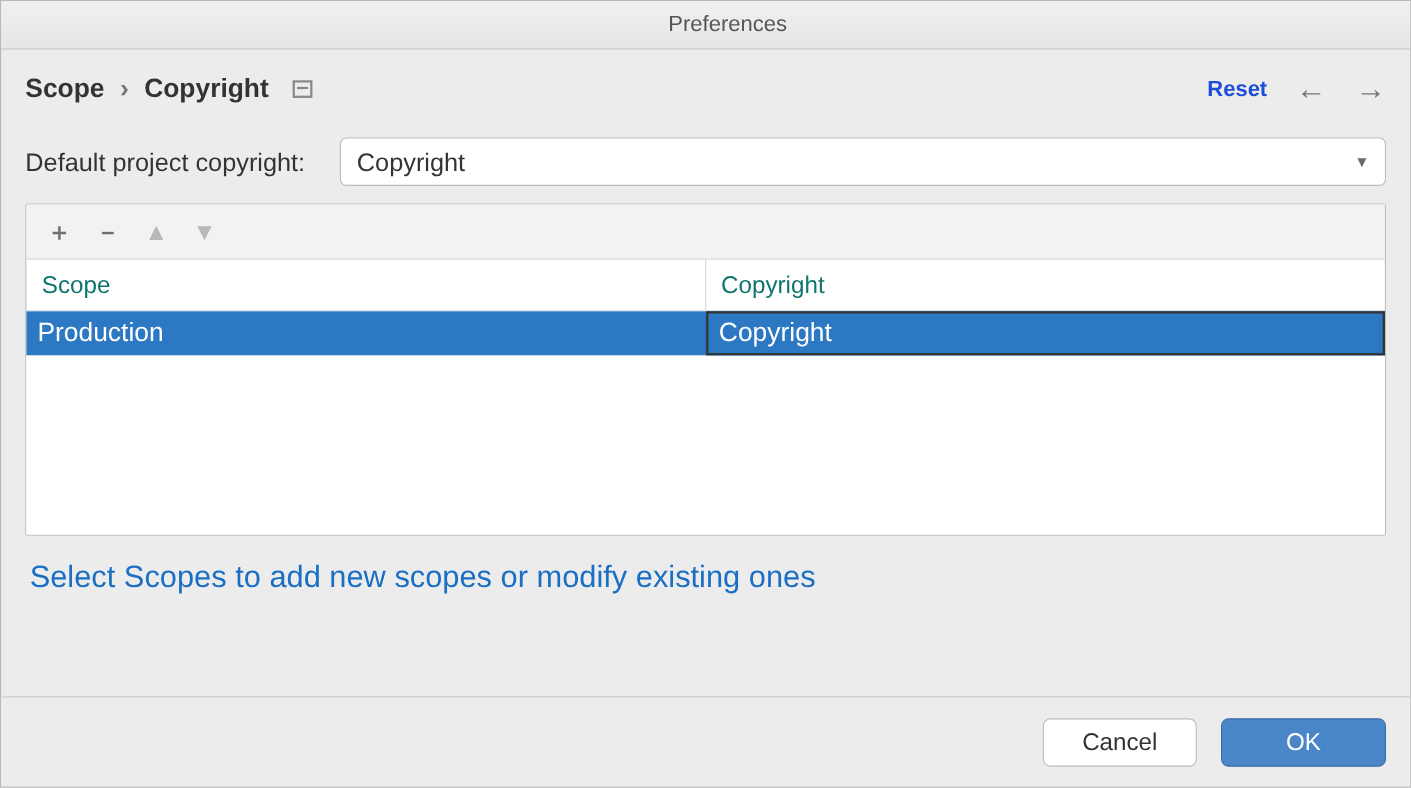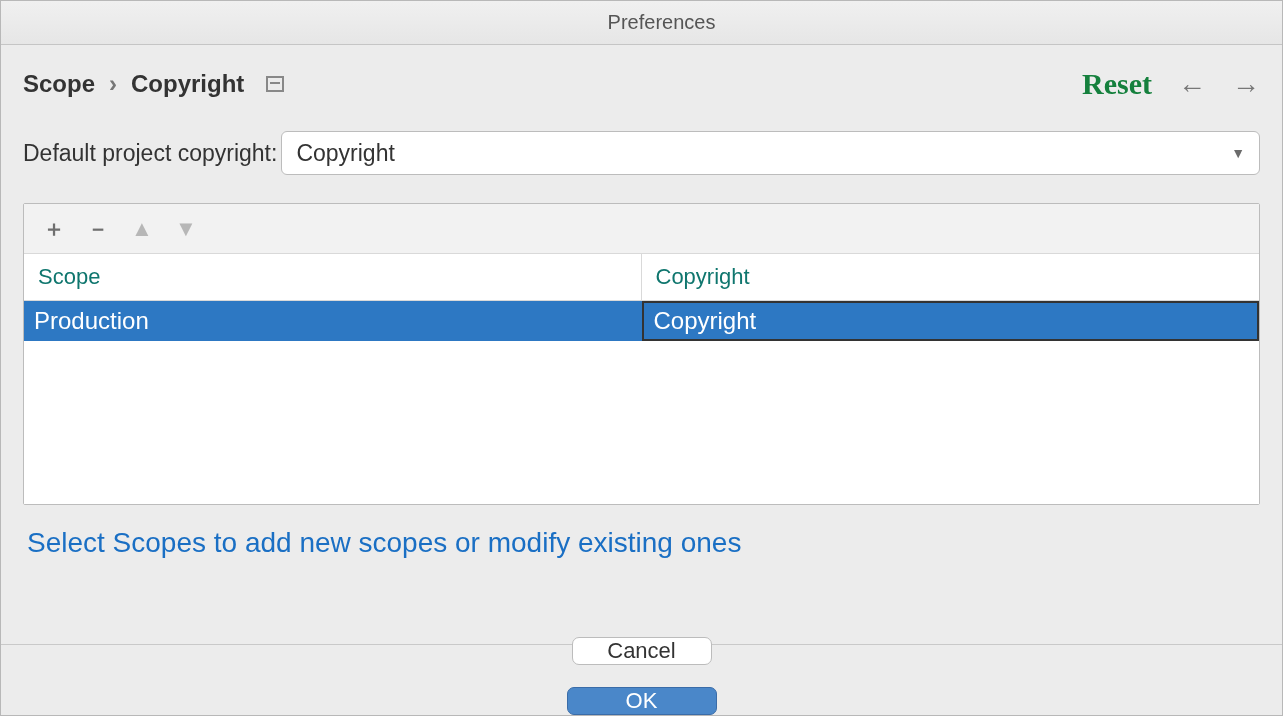--- a/index.html
+++ b/index.html
@@ -58,38 +58,37 @@
       left: 2px; right: 2px; top: 4px;
       height: 2px;
       background: #888;
     }
     .header-actions {
       display: flex;
       align-items: center;
       gap: 26px;
     }
     .reset-link {
-      color: #15803d;
-      font-size: 30px;
+      color: #1d4ed8;
+      font-size: 20px;
       font-weight: 700;
       cursor: pointer;
-      font-family: Liberation Serif, serif;
     }
     .arrow-btn {
       color: #777;
       font-size: 28px;
       cursor: pointer;
       user-select: none;
       line-height: 1;
     }
     .field-row {
       display: flex;
       align-items: center;
-      gap: 4px;
-      margin-bottom: 28px;
+      gap: 32px;
+      margin-bottom: 16px;
     }
     .field-label {
       font-size: 23px;
       color: #333;
     }
     .select {
       flex: 1;
       height: 44px;
       background: #fff;
       border: 1px solid #bcbcbc;
@@ -168,29 +167,28 @@
     }
     .link-row {
       padding: 22px 4px 24px 4px;
     }
     .scopes-link {
       color: #1a6fc4;
       font-size: 28px;
       cursor: pointer;
     }
     .footer {
-      height: 71px;
+      height: 82px;
       border-top: 1px solid #c9c9c9;
       display: flex;
       align-items: center;
       justify-content: flex-end;
       gap: 22px;
       padding: 0 22px;
       background: #ececec;
-      flex-direction: column;
     }
     .btn {
       min-width: 140px;
       height: 44px;
       border-radius: 7px;
       font-size: 22px;
       display: flex;
       align-items: center;
       justify-content: center;
       cursor: pointer;

